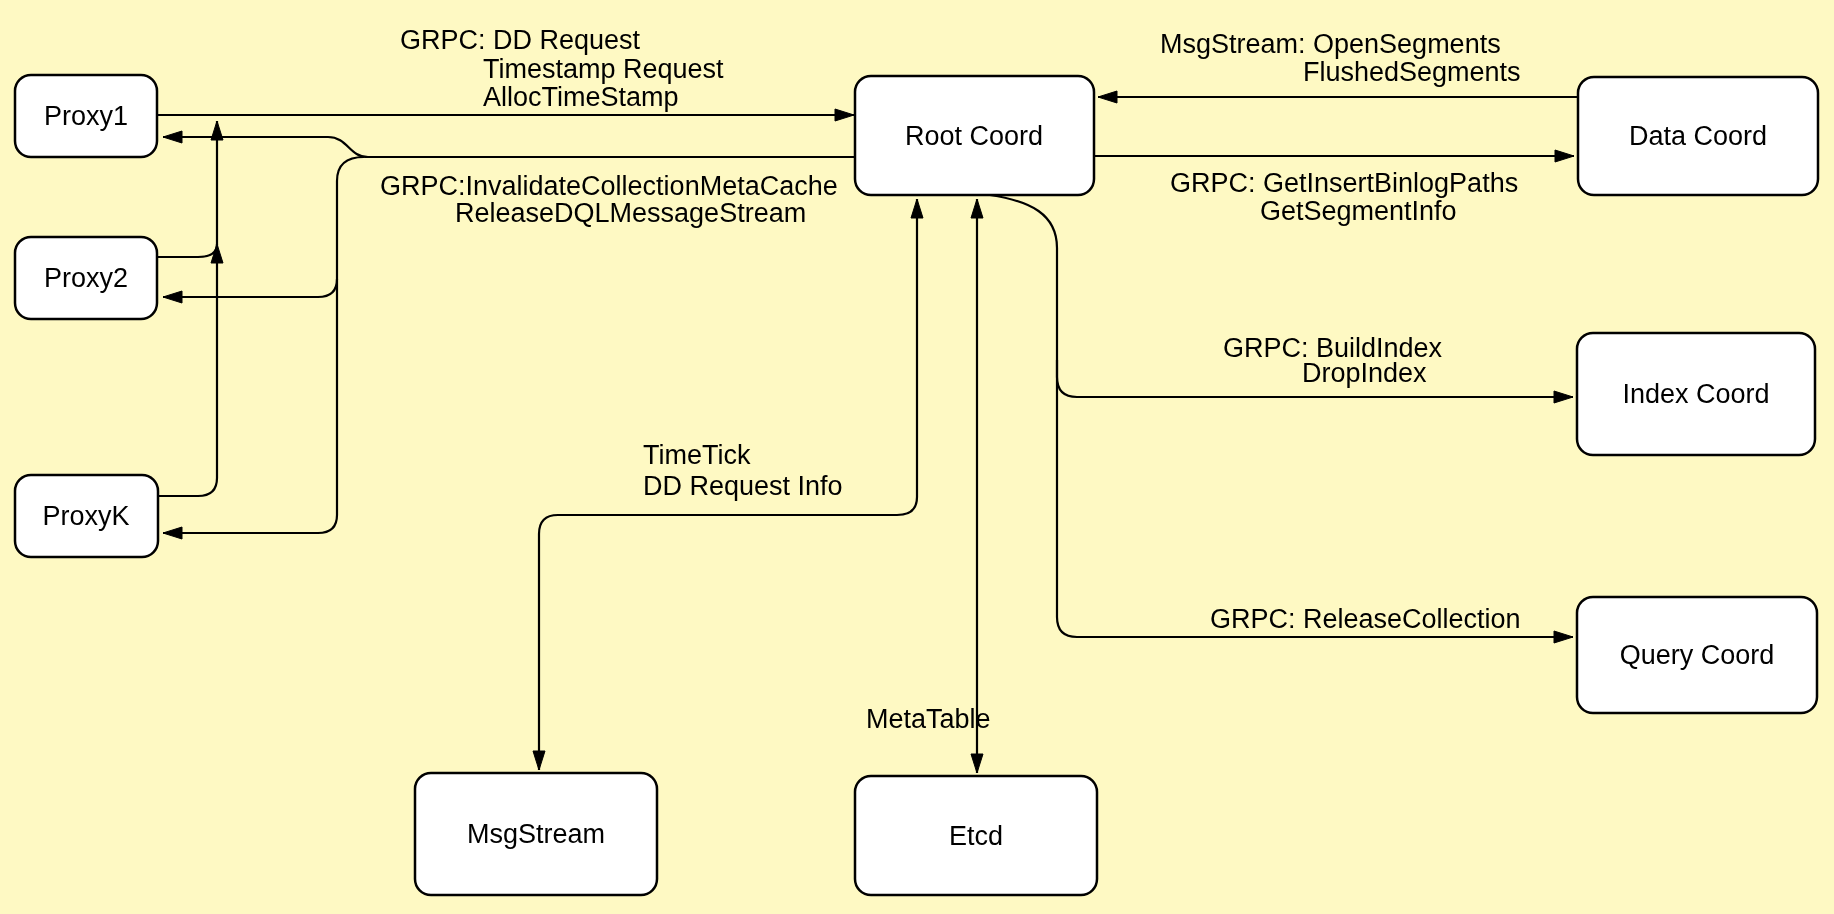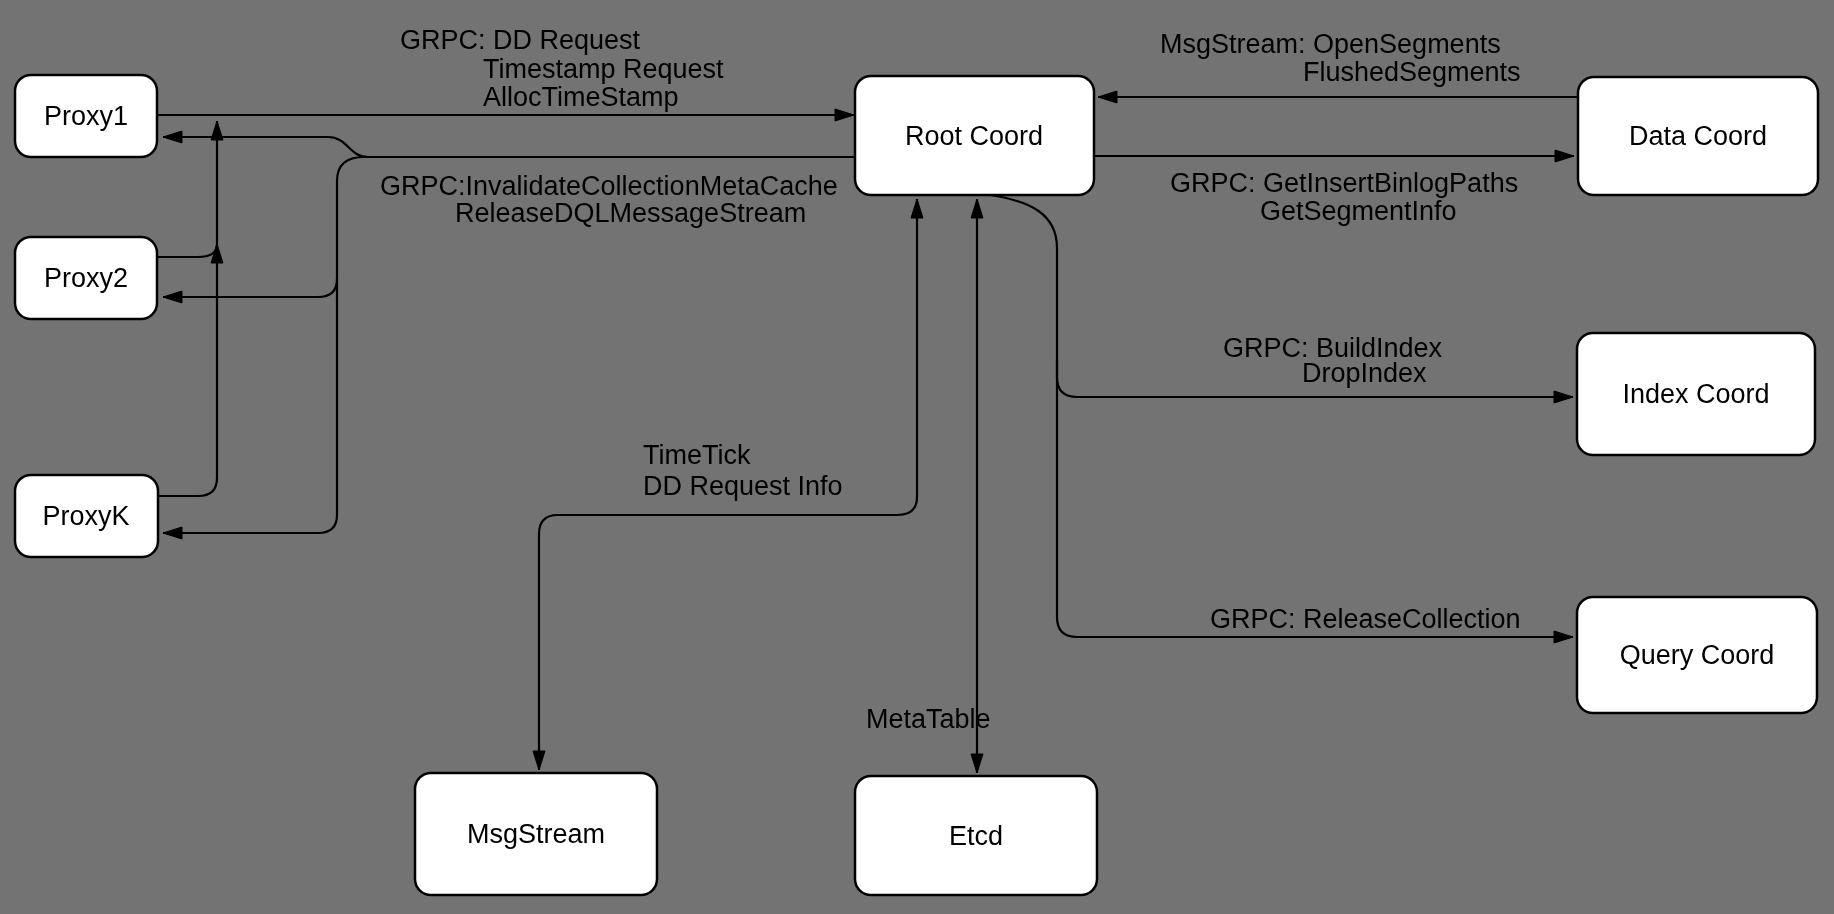--- a/index.html
+++ b/index.html
@@ -4,21 +4,21 @@
 <style>
   html, body {
     margin: 0;
     padding: 0;
     background: #ffffff;
   }
   .stage {
     position: relative;
     width: 1834px;
     height: 914px;
-    background: #737373;
+    background: #fef9c3;
     overflow: hidden;
   }
   svg text {
     font-family: "Liberation Sans", "DejaVu Sans", sans-serif;
     font-size: 27px;
     fill: #000000;
   }
   svg .node-label {
     text-anchor: middle;
   }

